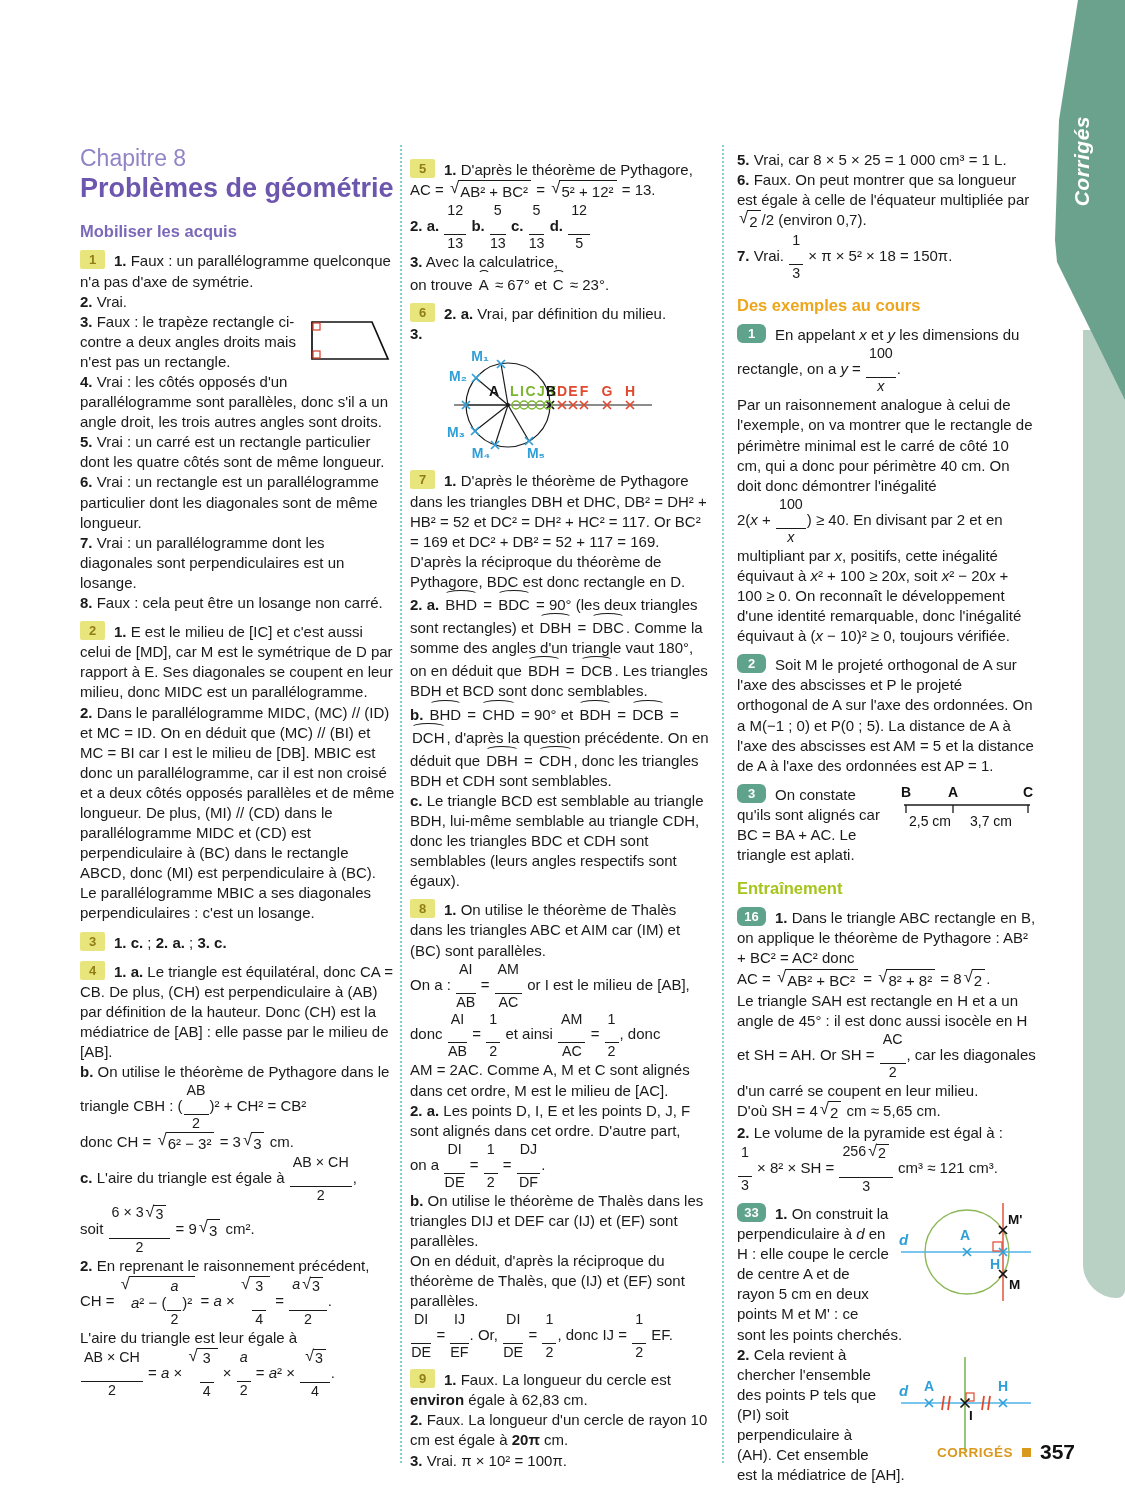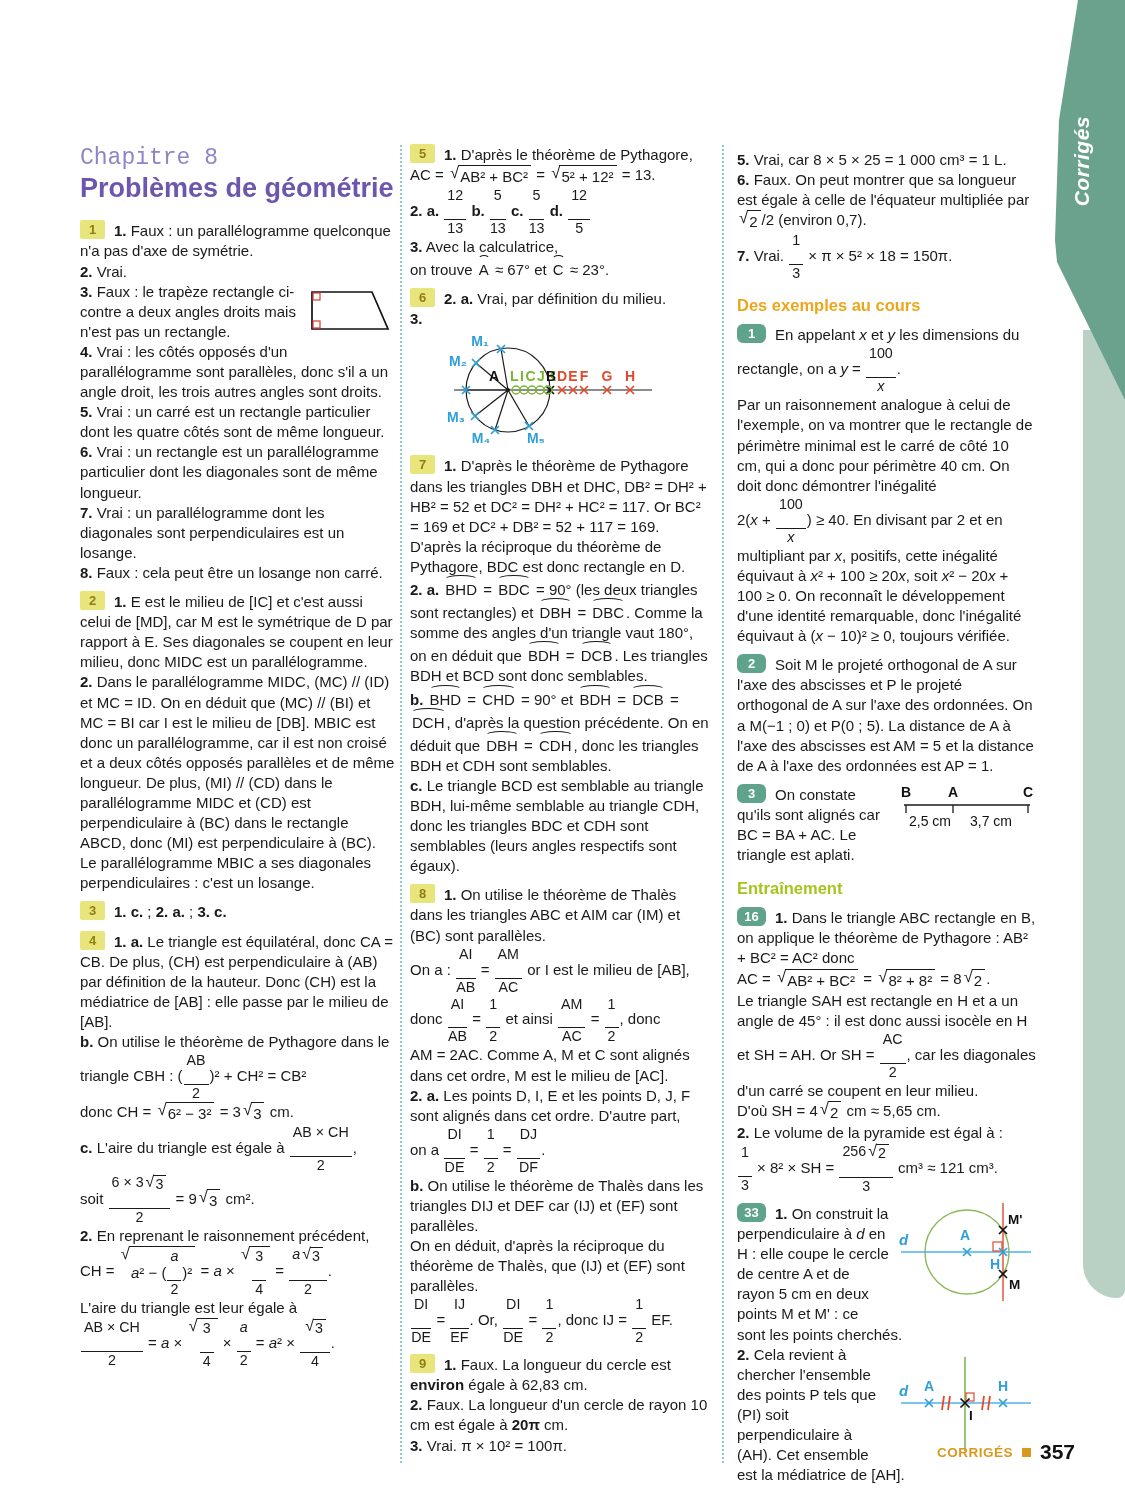--- a/index.html
+++ b/index.html
@@ -9,27 +9,27 @@
   .strip-light{position:absolute;left:1083px;top:330px;width:42px;height:968px;
         background:#b9d0c5;border-radius:0 0 10px 42px;z-index:1;}
   .tab-dark{position:absolute;left:1053px;top:0;width:72px;height:400px;background:#6ba28e;z-index:2;
         clip-path:polygon(25px 0,100% 0,100% 100%,4px 262px,2px 240px,6px 120px);}
   .tab-label{position:absolute;left:1070px;top:116px;z-index:3;color:#ffffff;
         font-size:21px;font-weight:bold;font-style:italic;
         writing-mode:vertical-rl;transform:rotate(180deg);letter-spacing:.5px;}
   
   .col{position:absolute;top:146px;font-size:15px;line-height:1.34;}
   #col1{left:80px;width:315px;}
-  #col2{left:410px;top:136px;width:303px;}
+  #col2{left:410px;top:151px;width:303px;}
   #col3{left:737px;top:150px;width:300px;}
   .vsep{position:absolute;top:145px;height:1318px;width:0;border-left:2px dotted #8ccccc;}
   #sep1{left:400px;} #sep2{left:722px;}
   
   .chapter{margin:0 0 16px 0;}
-  .kicker{font-size:23px;color:#9184c6;line-height:1.1;font-family:Liberation Mono, monospace;}
+  .kicker{font-size:23px;color:#9184c6;line-height:1.1;}
   .ctitle{font-size:27px;font-weight:bold;color:#6d56ae;line-height:1.15;margin-top:2px;}
   
   .sec{font-weight:bold;font-size:16.5px;margin:12px 0 7px 0;clear:right;}
   .sec-purple{color:#7b68b8;}
   .sec-orange{color:#eda61c;}
   .sec-lime{color:#a5c41c;}
   
   .para{margin:0;}
   .para.ex{margin-top:8px;}
   .badge{display:inline-block;text-align:center;font-weight:bold;font-size:13px;
@@ -78,20 +78,21 @@
   <div class="tab-label">Corrigés</div>
 
   <div class="vsep" id="sep1"></div>
   <div class="vsep" id="sep2"></div>
 
   <div class="col" id="col1">
     <div class="chapter">
       <div class="kicker">Chapitre 8</div>
       <div class="ctitle">Problèmes de géométrie</div>
     </div>
+  <div class="sec sec-purple">Mobiliser les acquis</div>
       <p class="para ex"><span class="badge b-y">1</span><span class="ptext"><b>1.</b> Faux : un parallélogramme quelconque n'a pas d'axe de symétrie.</span></p>
       <p class="para"><span class="ptext"><b>2.</b> Vrai.</span></p>
       <span class="fig fig-trap">
       <svg width="84" height="48" viewBox="0 0 84 48">
         <polygon points="3,7 63,7 79,44 3,44" fill="none" stroke="#111111" stroke-width="1.7"></polygon>
         <rect x="4" y="8" width="7" height="7" fill="none" stroke="#d93c2a" stroke-width="1.2"></rect>
         <rect x="4" y="36" width="7" height="7" fill="none" stroke="#d93c2a" stroke-width="1.2"></rect>
       </svg>
     </span>
       <p class="para"><span class="ptext"><b>3.</b> Faux : le trapèze rectangle ci-contre a deux angles droits mais n'est pas un rectangle.</span></p>

